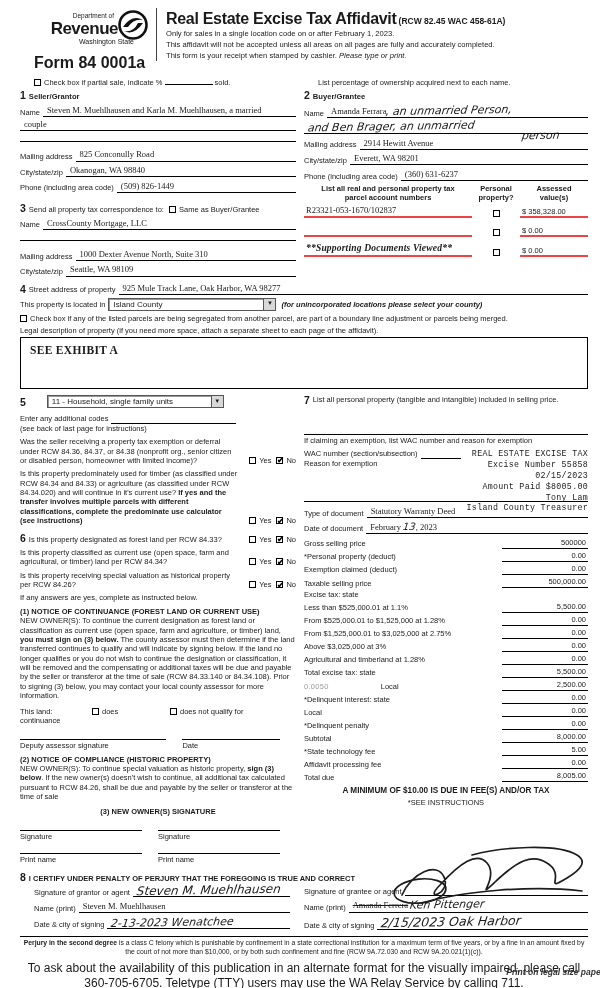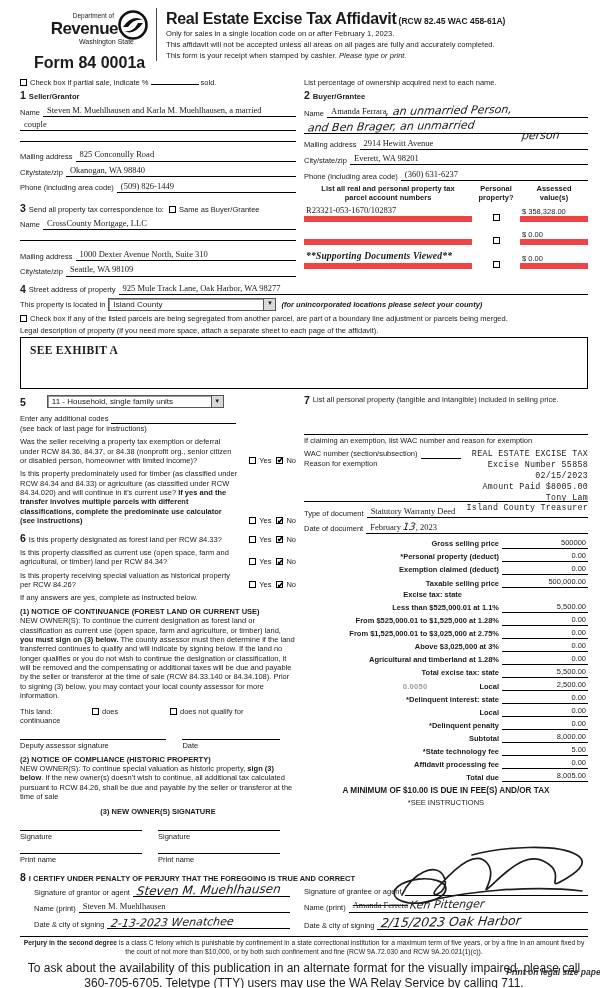--- a/index.html
+++ b/index.html
@@ -36,32 +36,32 @@
   .selbox { display:inline-flex; align-items:stretch; border:1px solid #555; box-shadow:inset 1px 1px 0 #999; background:#fff; height:13px; }
   .selbox .seltext { padding:1px 4px; font-size:8px; flex:1; white-space:nowrap; overflow:hidden; }
   .selbox .selarr { width:12px; border-left:1px solid #555; background:#d8d8d8; display:flex; align-items:center; justify-content:center; font-size:6px; }
   .cols { display:flex; }
   .col-l { width:284px; flex:none; padding-right:8px; }
   .col-r { flex:1; position:relative; }
   
   .p-head { display:flex; font-weight:bold; text-align:center; margin-top:4px; line-height:1.15; }
   .p-row { display:flex; align-items:flex-end; margin-top:3px; }
   .p-c1 { width:168px; } .p-c2 { width:48px; text-align:center; } .p-c3 { flex:1; }
-  .p-line { border-bottom:6px solid #ef4444; min-height:9px; padding:0 2px; }
+  .p-line { border-bottom:2px solid #ef4444; min-height:9px; padding:0 2px; }
   .stamp1 { font-family:"Liberation Serif", serif; font-style:italic; font-weight:bold; font-size:9.5px; white-space:nowrap; letter-spacing:.2px; }
   
   .legalbox { border:1.5px solid #000; height:52px; margin-top:2px; padding:5px 9px; }
   .exhibit { font-family:"Liberation Serif", serif; font-weight:bold; font-size:11.5px; letter-spacing:.3px; }
   
   .q { display:flex; align-items:flex-end; margin-top:4px; }
   .q .qt { flex:1; padding-right:2px; }
   .notice { margin-top:4px; }
   
   .fin-row { display:flex; align-items:flex-end; margin-top:2.2px; }
-  .fin-label { flex:1; text-align:right; white-space:nowrap; padding-right:3px;font-weight:bold; }
+  .fin-label { flex:1; white-space:nowrap; padding-right:3px; }
   .fin-val { width:86px; flex:none; border-bottom:1px solid #000; text-align:right; padding:0 2px 0.5px 0; min-height:9px; }
   .fin-val.noline { border-bottom:none; }
   .gray { color:#9a9a9a; }
   .excise-stamp { position:absolute; right:0; top:54px; text-align:right;
         font-family:"Liberation Mono", monospace; font-size:8.3px; line-height:1.3; letter-spacing:.3px; white-space:nowrap; }
   
   .hand { font-family:"DejaVu Sans", sans-serif; font-style:italic; font-size:11px;
           display:inline-block; transform:skewX(-8deg) rotate(-1deg); white-space:nowrap; line-height:1; }
   .hand.sm { font-size:10px; }
   .strike { text-decoration:line-through; }
@@ -102,21 +102,21 @@
     </div>
     <div class="title-blk">
       <span class="title">Real Estate Excise Tax Affidavit</span>
       <span class="title-ref">(RCW 82.45 WAC 458-61A)</span>
       <div class="hnote">Only for sales in a single location code on or after February 1, 2023.</div>
       <div class="hnote">This affidavit will not be accepted unless all areas on all pages are fully and accurately completed.</div>
       <div class="hnote"><span>This form is your receipt when stamped by cashier. </span><span class="i">Please type or print.</span></div>
     </div>
   </div>
 
-  <div class="cols" style="margin-top:5px;">
+  <div class="cols" style="margin-top:5px;margin-left:14px;">
     <div class="col-l">
       <span class="cb"></span><span>Check box if partial sale, indicate %</span>
       <span style="display:inline-block;width:48px;border-bottom:1px solid #000;"></span>
       <span>sold.</span>
     </div>
     <div class="col-r">List percentage of ownership acquired next to each name.</div>
   </div>
 
   <div class="cols" style="margin-top:3px;">
     <div class="col-l">

